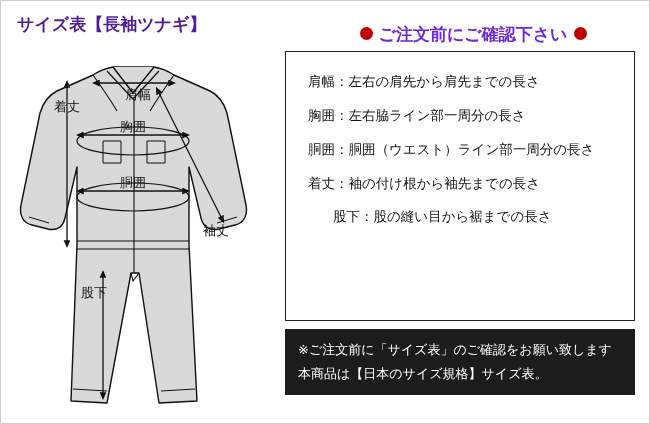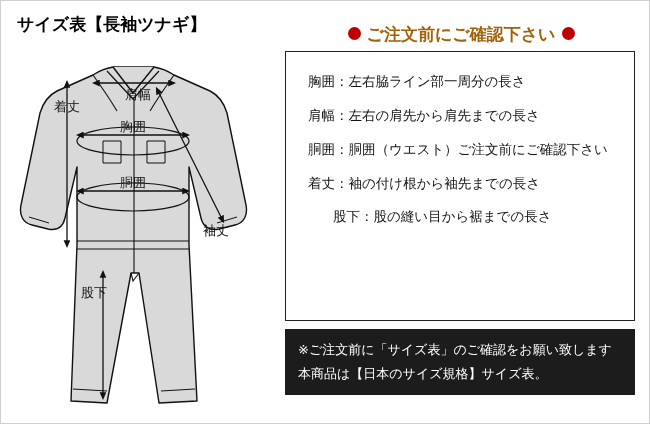--- a/index.html
+++ b/index.html
@@ -26,44 +26,44 @@
   #left-panel {
     position: absolute;
     left: 0; top: 0;
     width: 282px; height: 424px;
   }
   #size-chart-title {
     position: absolute;
     left: 16px; top: 12px;
     font-size: 17px;
     font-weight: bold;
-    color: #000000;
+    color: #4c1d95;
     letter-spacing: 0px;
     white-space: nowrap;
   }
   #suit-diagram {
     position: absolute;
     left: 6px; top: 44px;
     width: 272px; height: 372px;
   }
 
   
   #right-panel {
     position: absolute;
     left: 284px; top: 14px;
     width: 352px; height: 396px;
   }
   #notice-heading {
     position: absolute;
-    left: 0; top: 8px;
+    left: 12px; top: 8px;
     width: 352px;
     text-align: center;
     font-size: 17px;
     font-weight: bold;
-    color: #a16207;
+    color: #6d28d9;
     white-space: nowrap;
   }
   .heading-dot {
     display: inline-block;
     width: 13px; height: 13px;
     border-radius: 50%;
     background: #c00000;
     vertical-align: middle;
     margin: 0 6px;
     position: relative;
@@ -226,29 +226,29 @@
   <div id="right-panel">
 
     <div id="notice-heading">
       <span class="heading-dot"></span><span>ご注文前にご確認下さい</span><span class="heading-dot"></span>
     </div>
 
     <div id="definitions-box">
       <div id="definitions-list">
 
         <div class="definition-row">
+          <span class="def-term">肩幅</span><span class="def-sep">：</span><span class="def-desc">左右の肩先から肩先までの長さ</span>
+        </div>
+
+        <div class="definition-row">
           <span class="def-term">胸囲</span><span class="def-sep">：</span><span class="def-desc">左右脇ライン部一周分の長さ</span>
         </div>
 
         <div class="definition-row">
-          <span class="def-term">肩幅</span><span class="def-sep">：</span><span class="def-desc">左右の肩先から肩先までの長さ</span>
-        </div>
-
-        <div class="definition-row">
-          <span class="def-term">胴囲</span><span class="def-sep">：</span><span class="def-desc">胴囲（ウエスト）ご注文前にご確認下さい</span>
+          <span class="def-term">胴囲</span><span class="def-sep">：</span><span class="def-desc">胴囲（ウエスト）ライン部一周分の長さ</span>
         </div>
 
 
         <div class="definition-row">
           <span class="def-term">着丈</span><span class="def-sep">：</span><span class="def-desc">袖の付け根から袖先までの長さ</span>
         </div>
 
         <div class="definition-row">
           <span class="def-term">股下</span><span class="def-sep">：</span><span class="def-desc">股の縫い目から裾までの長さ</span>
         </div>

